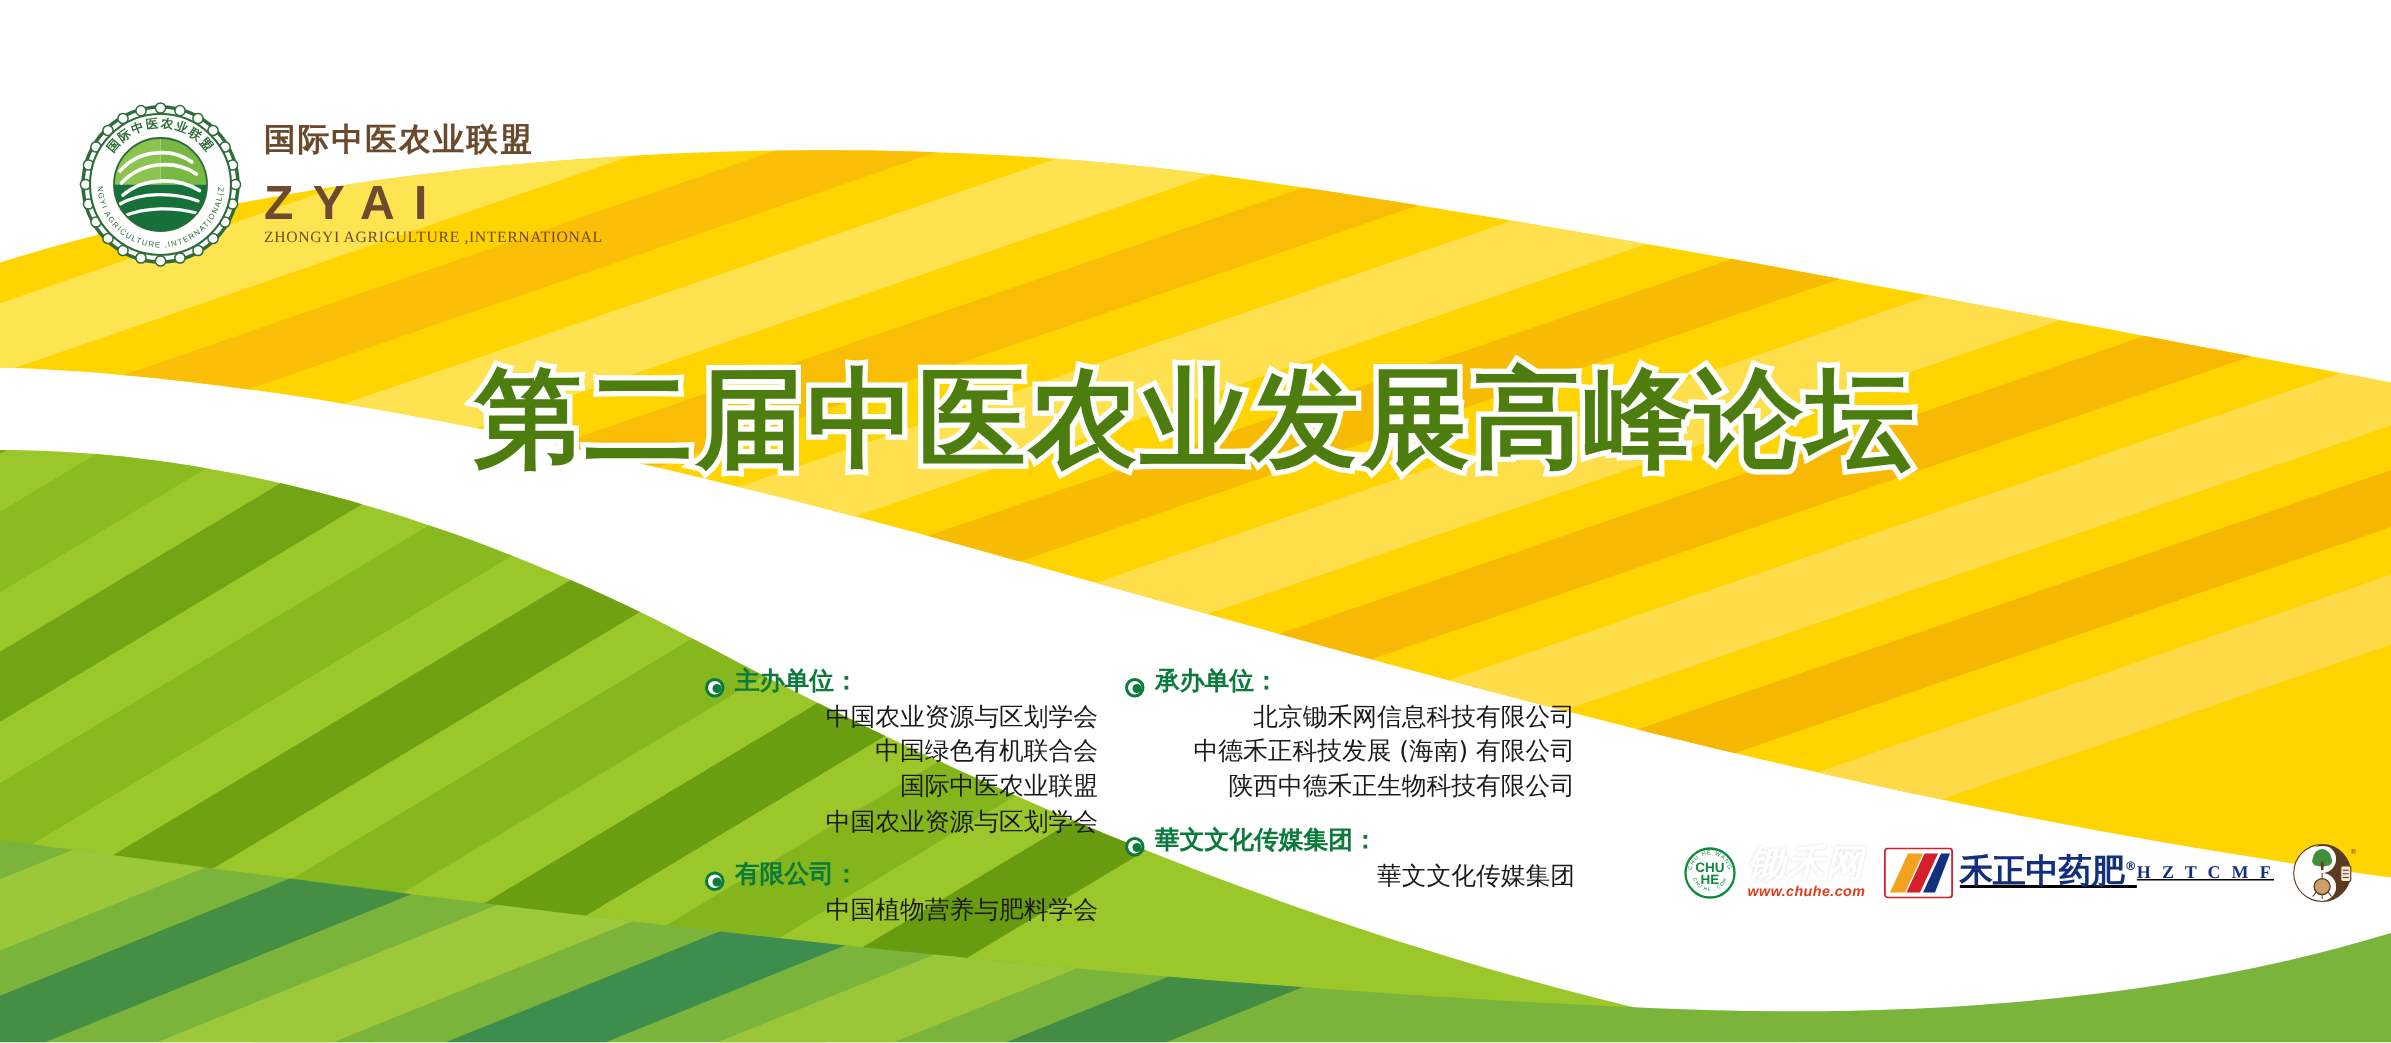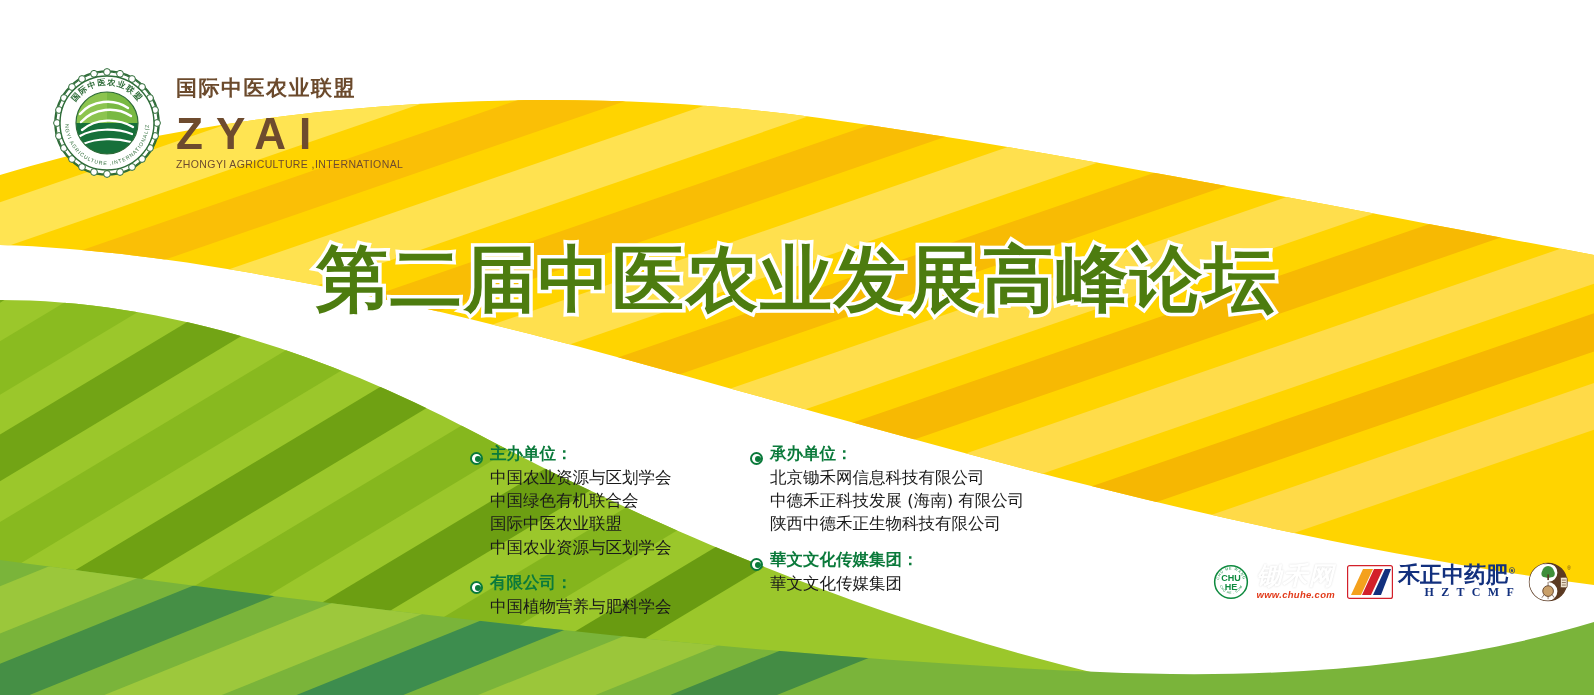--- a/index.html
+++ b/index.html
@@ -22,27 +22,27 @@
     display:flex; align-items:center; gap:14px;
     z-index:12;
   }
   .seal { width:110px; height:110px; position:relative; }
   .wordmark { display:flex; flex-direction:column; align-items:flex-start; }
   .wm-cn {
     font-size:21px; font-weight:bold; color:#6b4a2c;
     letter-spacing:1.5px; line-height:1.1; margin-bottom:1px;
   }
   .wm-zyai {
-    font-size:44px; font-weight:bold; color:#6e4b2e;
+    font-size:32px; font-weight:bold; color:#6e4b2e;
     letter-spacing:13px; line-height:1; margin:12px 0 2px 0;
     font-family:"Liberation Sans","DejaVu Sans",sans-serif;
   }
   .wm-en {
     font-size:10.5px; color:#6e4b2e; letter-spacing:0.4px;
-    font-family:Liberation Sans, sans-serif;
+    font-family:Liberation Serif, serif;
     white-space:nowrap;
     text-align:right;
   }
 
   
   .title-wrap {
     position:absolute; left:0; right:0; top:238px;
     text-align:center; z-index:12;
   }
   .title-line {
@@ -77,20 +77,21 @@
     position:relative; flex:0 0 13px;
   }
   .bullet::after {
     content:""; position:absolute; left:2.5px; top:2.5px;
     width:6px; height:6px; border-radius:50%; background:#0b7a3b;
   }
   .g-item {
     font-size:16.5px; color:#1a1a1a; line-height:1.42;
     padding-left:20px; white-space:nowrap;
     font-family:"DejaVu Sans","Liberation Sans",sans-serif;
+    text-align:right;
   }
 
   
   .sponsors {
     position:absolute; right:22px; bottom:92px;
     display:flex; align-items:center; gap:12px; z-index:12;
   }
   .sp { display:flex; align-items:center; }
 
   
@@ -104,21 +105,21 @@
     text-shadow:0 0 2px rgba(0,0,0,.15);
   }
   .chuhe-url {
     font-size:9.5px; font-weight:bold; color:#e23a1a; letter-spacing:0.3px;
     font-family:"Liberation Sans","DejaVu Sans",sans-serif;
   }
 
   
   .sp-hz { gap:5px; background:transparent; }
   .hz-mark { width:46px; height:34px; }
-  .hz-text { display:flex; flex-direction:column; align-items:flex-end; }
+  .hz-text { display:flex; flex-direction:row; align-items:center;text-decoration:underline; }
   .hz-cn {
     font-size:22px; font-weight:bold; color:#12307e; line-height:1;
     letter-spacing:0px; position:relative;
     font-family:"DejaVu Sans","Liberation Sans",sans-serif;
   }
   .hz-cn sup { font-size:8px; vertical-align:super; }
   .hz-en {
     font-size:12px; font-weight:bold; color:#12307e; letter-spacing:2.2px;
     line-height:1.1;
     font-family:"Liberation Serif","DejaVu Serif",serif;

